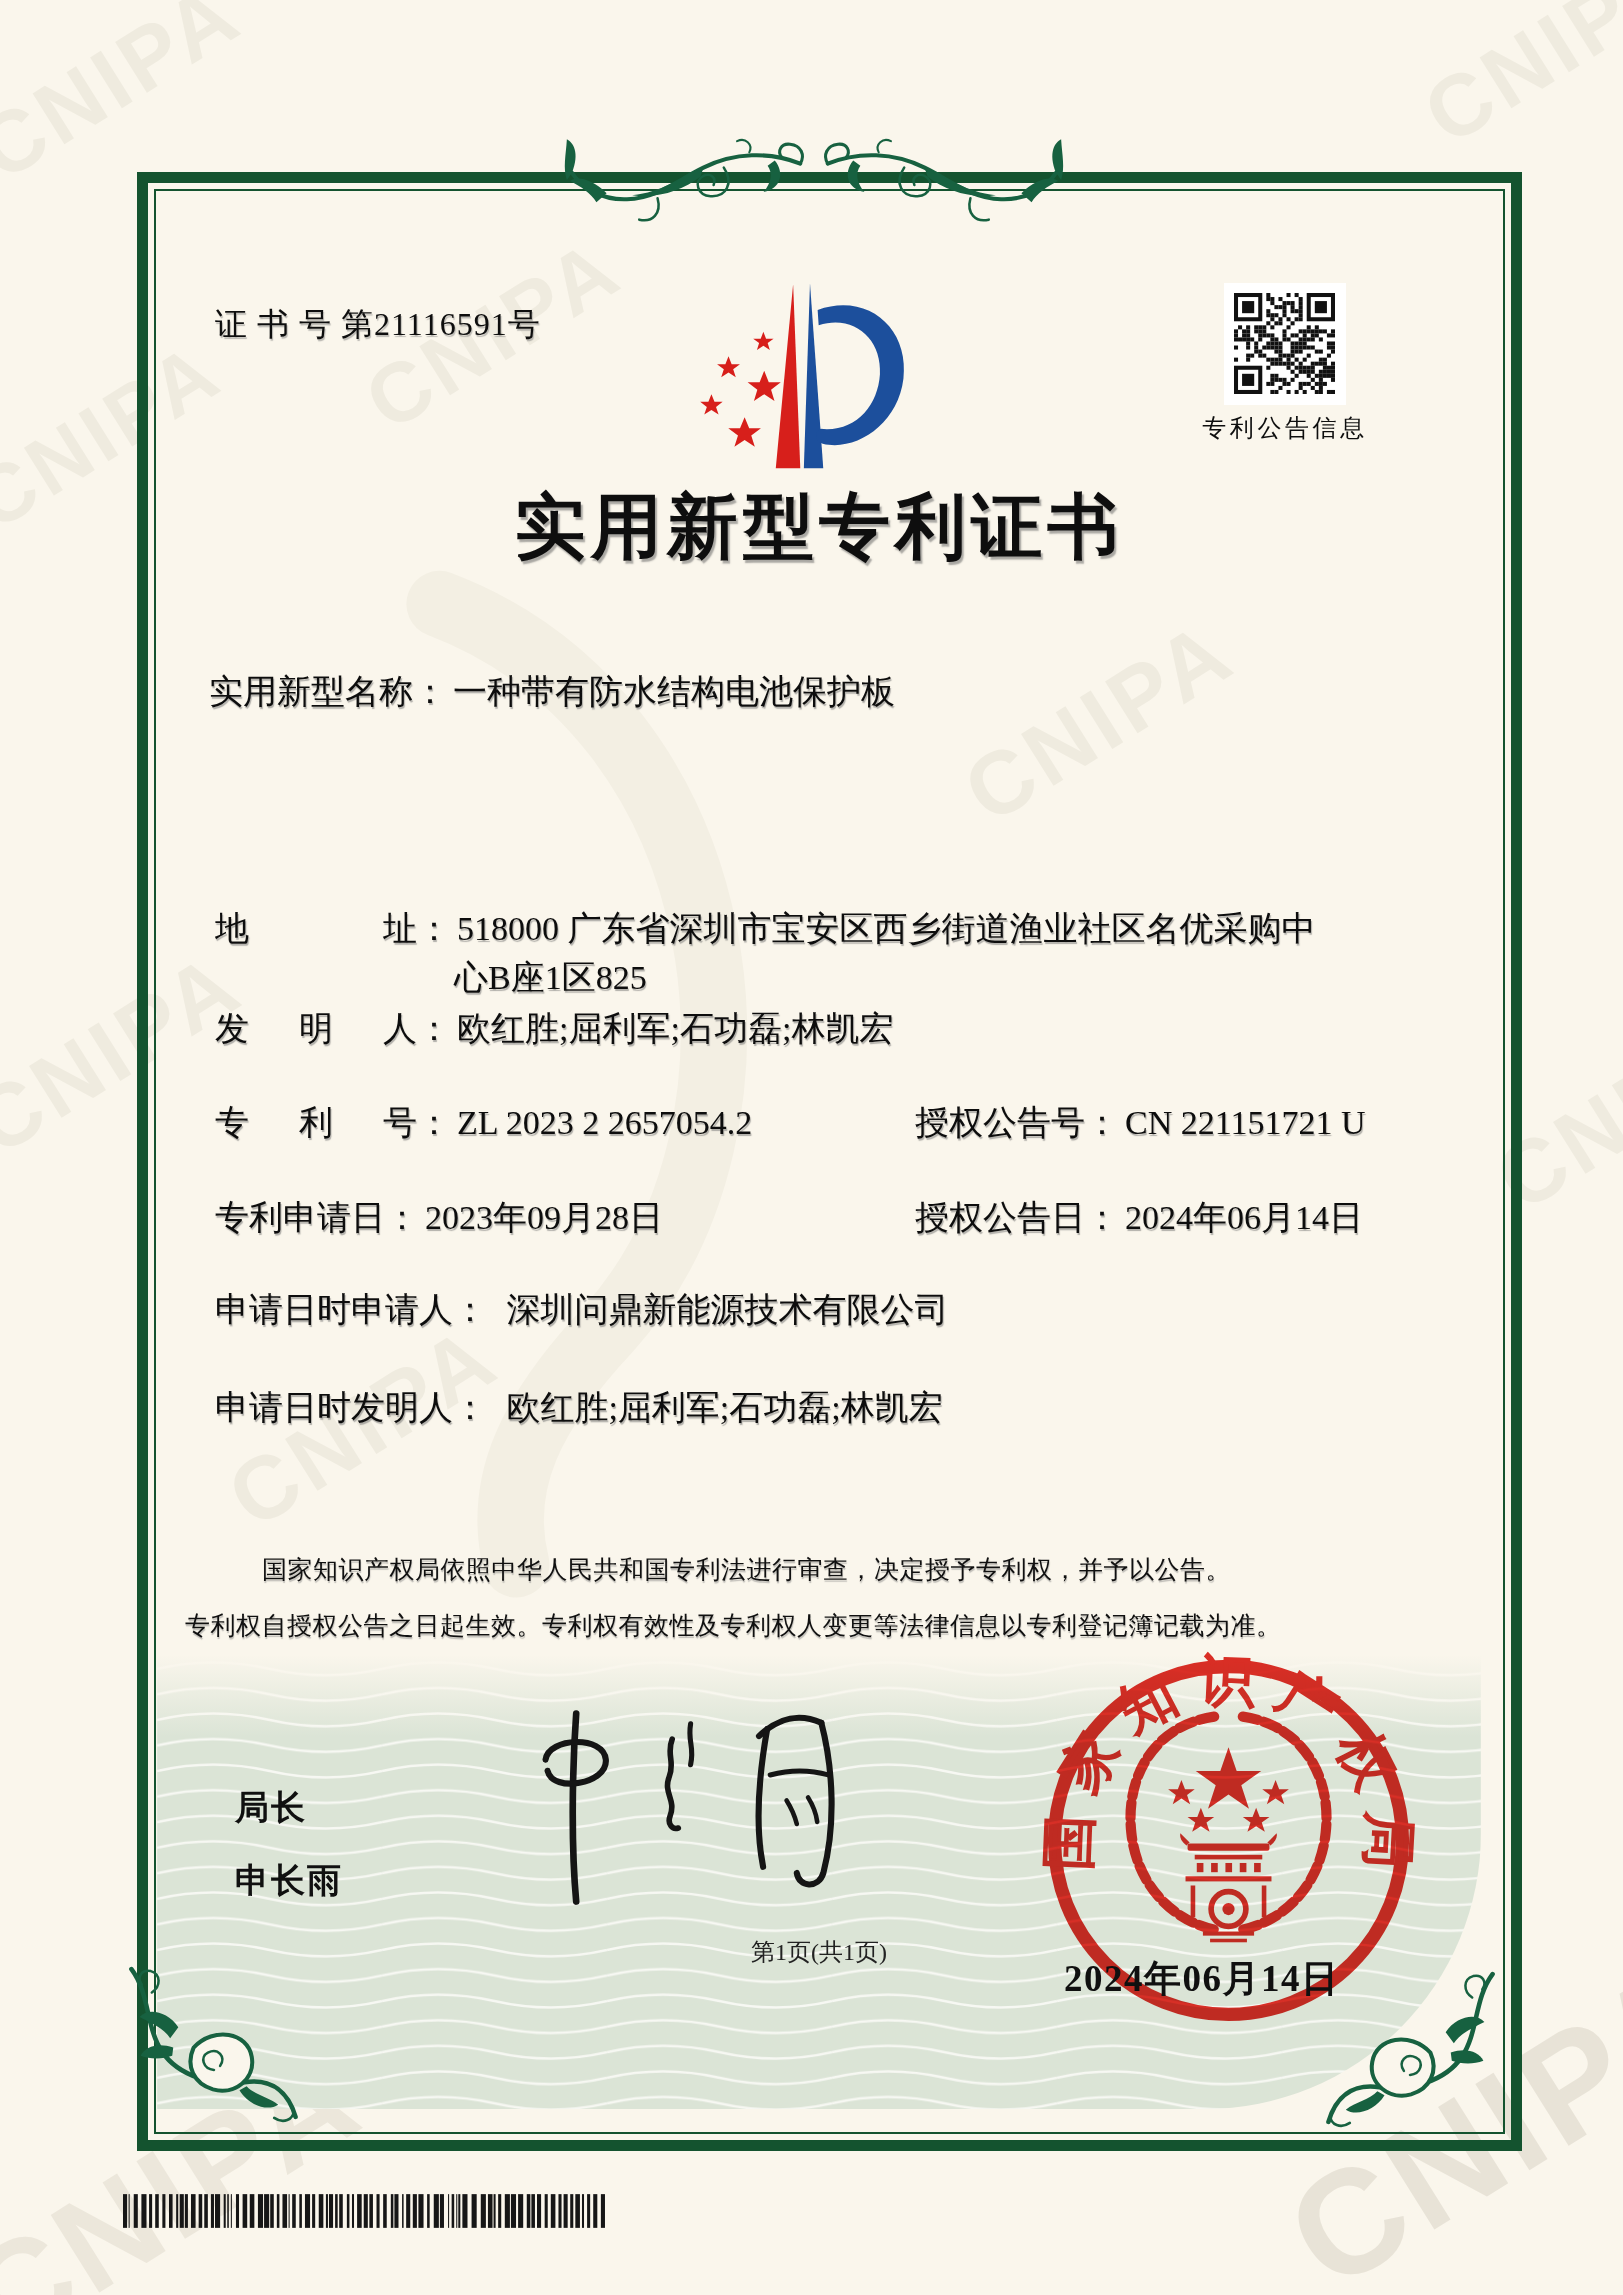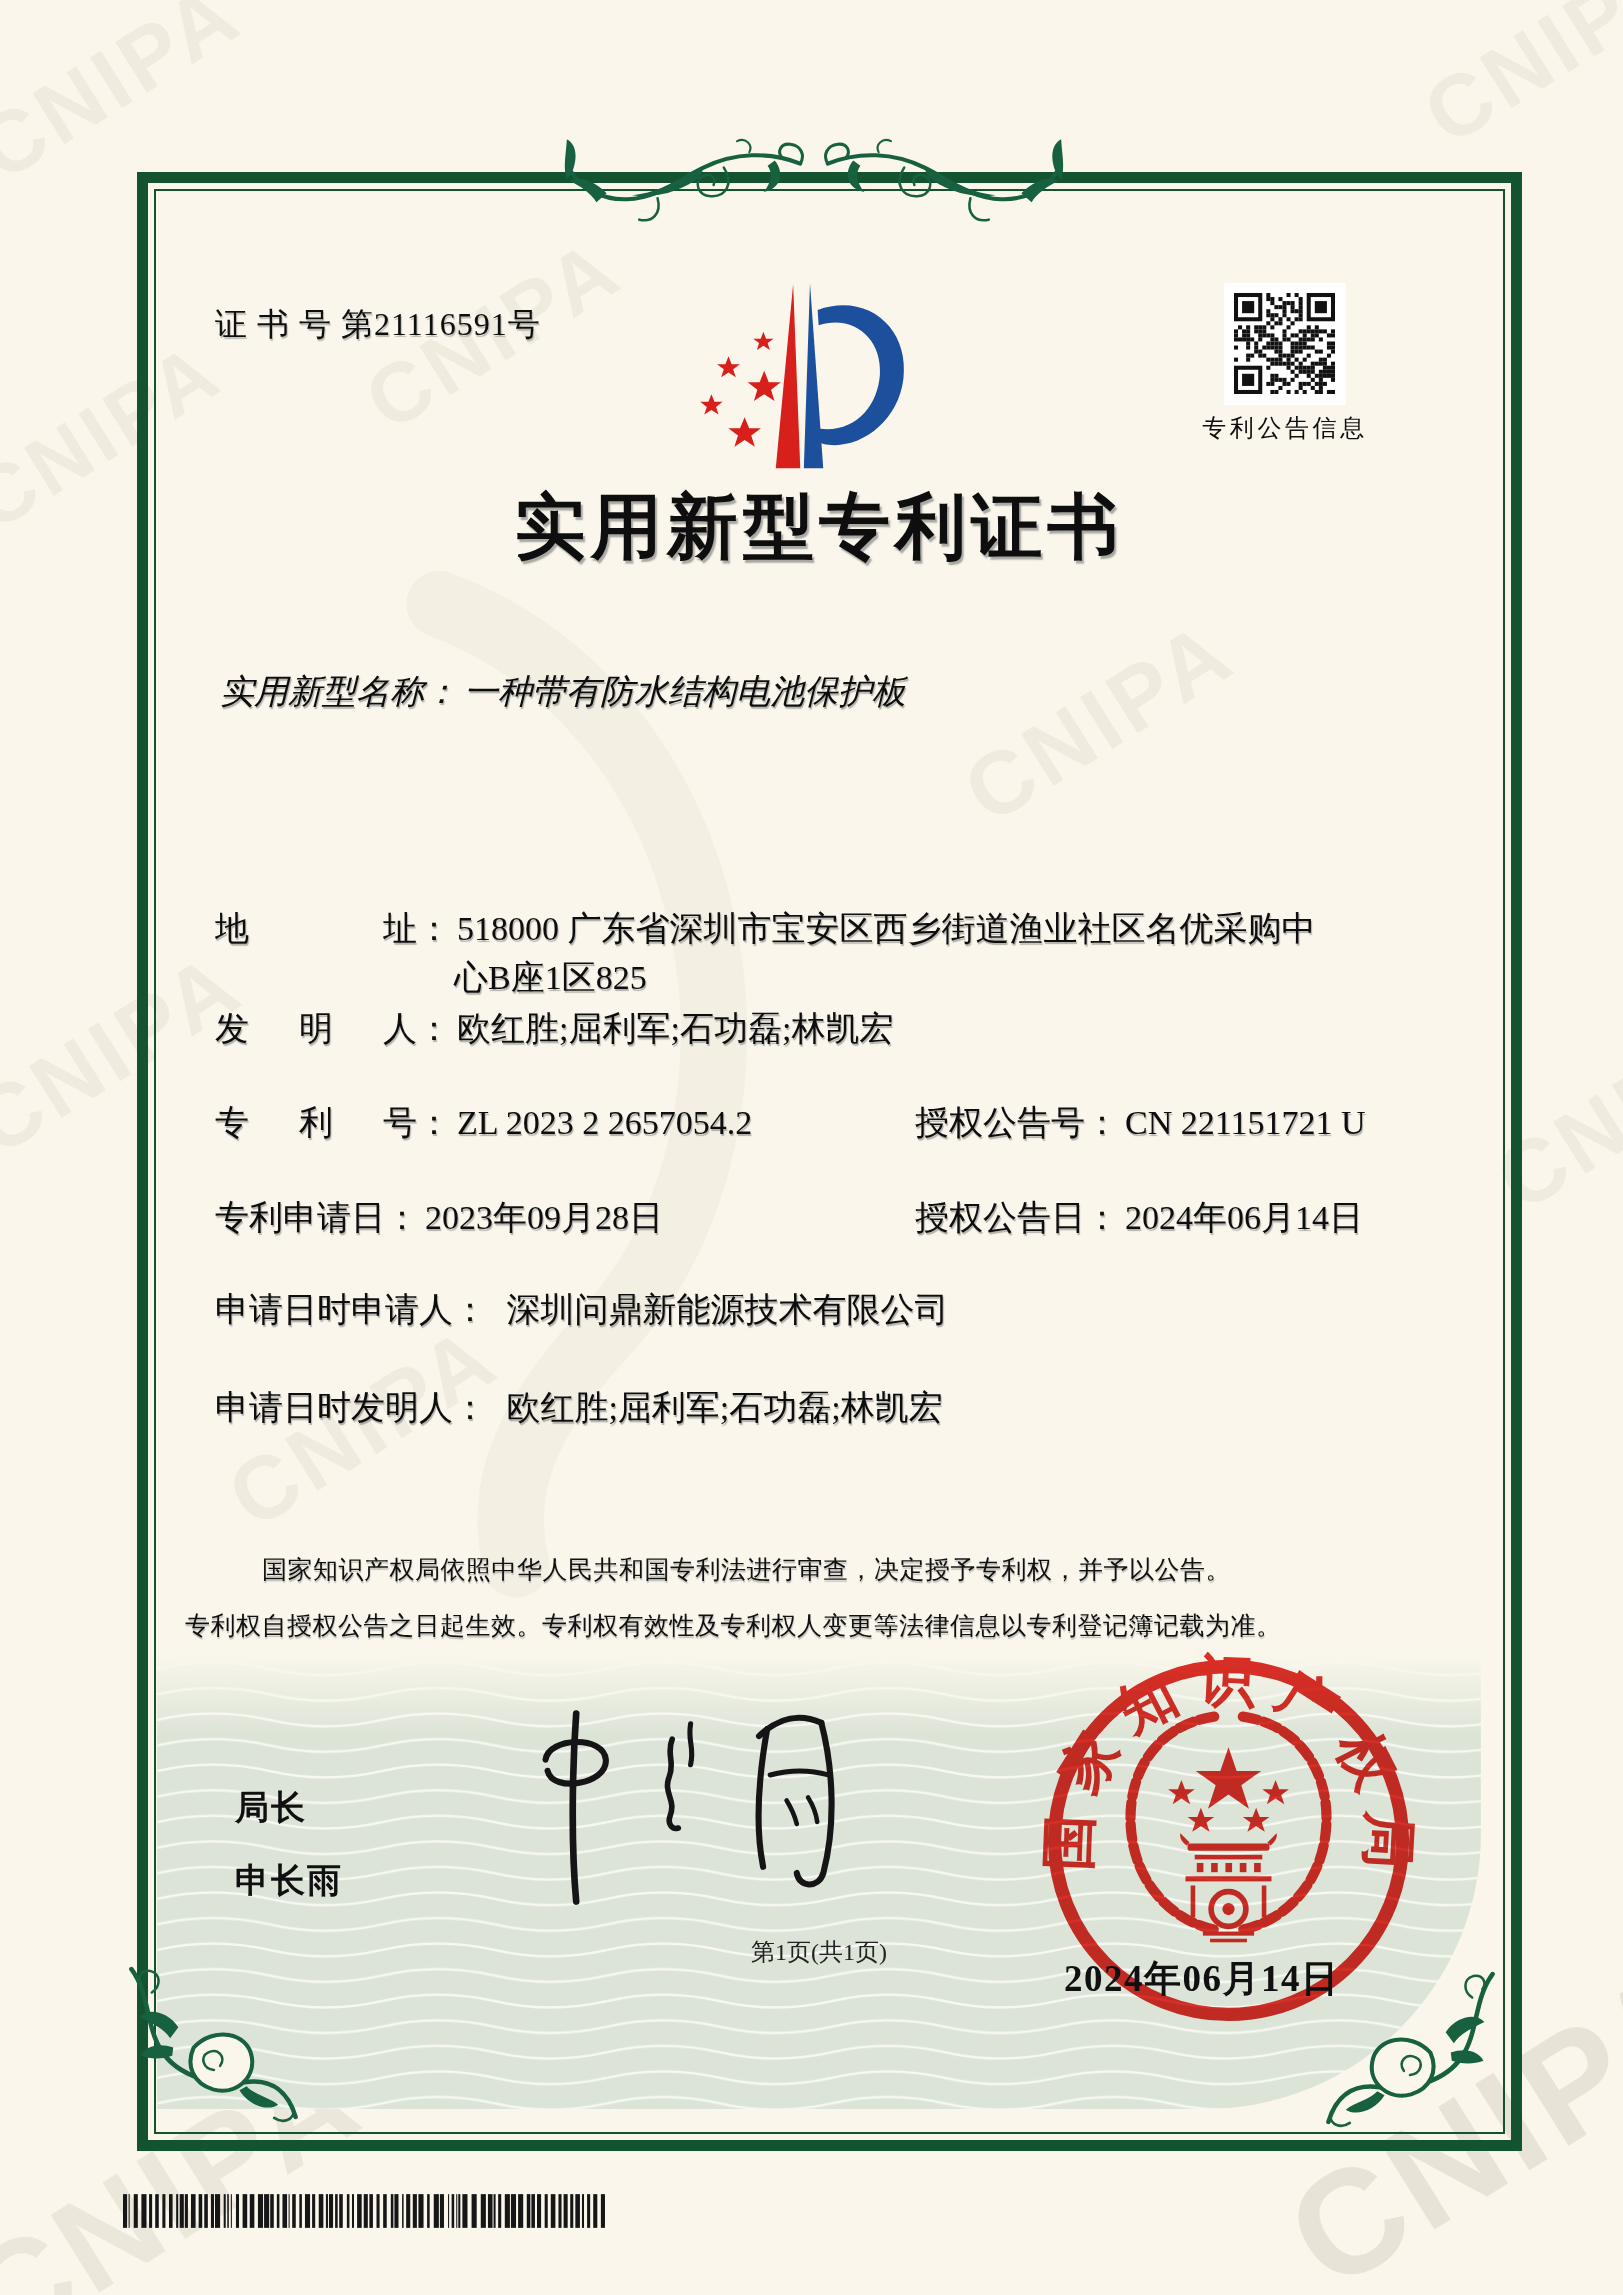--- a/index.html
+++ b/index.html
@@ -378,21 +378,21 @@
         <rect x="192" y="152" width="8" height="8" fill="#111"></rect>
         <rect x="192" y="160" width="8" height="8" fill="#111"></rect>
         <rect x="192" y="168" width="8" height="8" fill="#111"></rect>
         <rect x="192" y="192" width="8" height="8" fill="#111"></rect>
       </svg>
   </div>
   <div class="t serif qr-label">专利公告信息</div>
 
   <div class="t serif title">实用新型专利证书</div>
 
-  <div class="row serif" style="left:220px;top:669px;font-style:italic;">
+  <div class="row serif" style="left:209px;top:669px;">
     <span>实用新型名称：</span><span class="val">一种带有防水结构电池保护板</span>
   </div>
 
 
   <div class="row serif" style="left:215px;top:906px;">
     <span class="lblw">地址</span><span>：</span><span class="val">518000 广东省深圳市宝安区西乡街道渔业社区名优采购中</span>
   </div>
   <div class="row serif" style="left:454px;top:955px;">
     <span>心B座1区825</span>
   </div>

